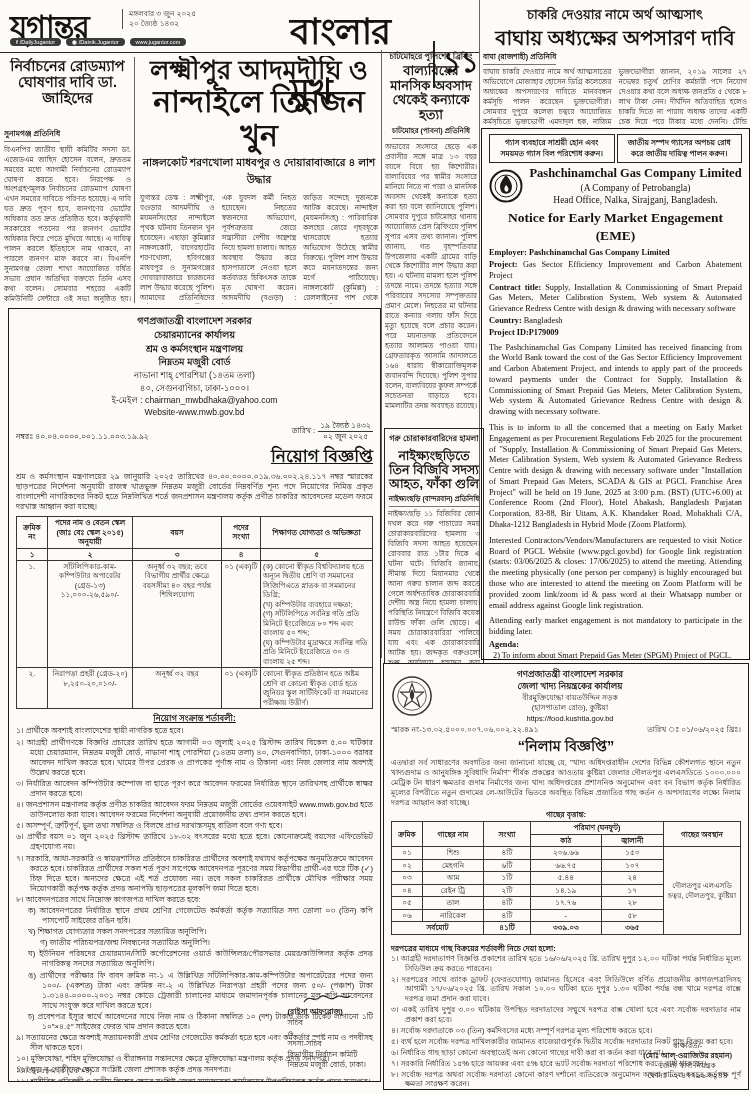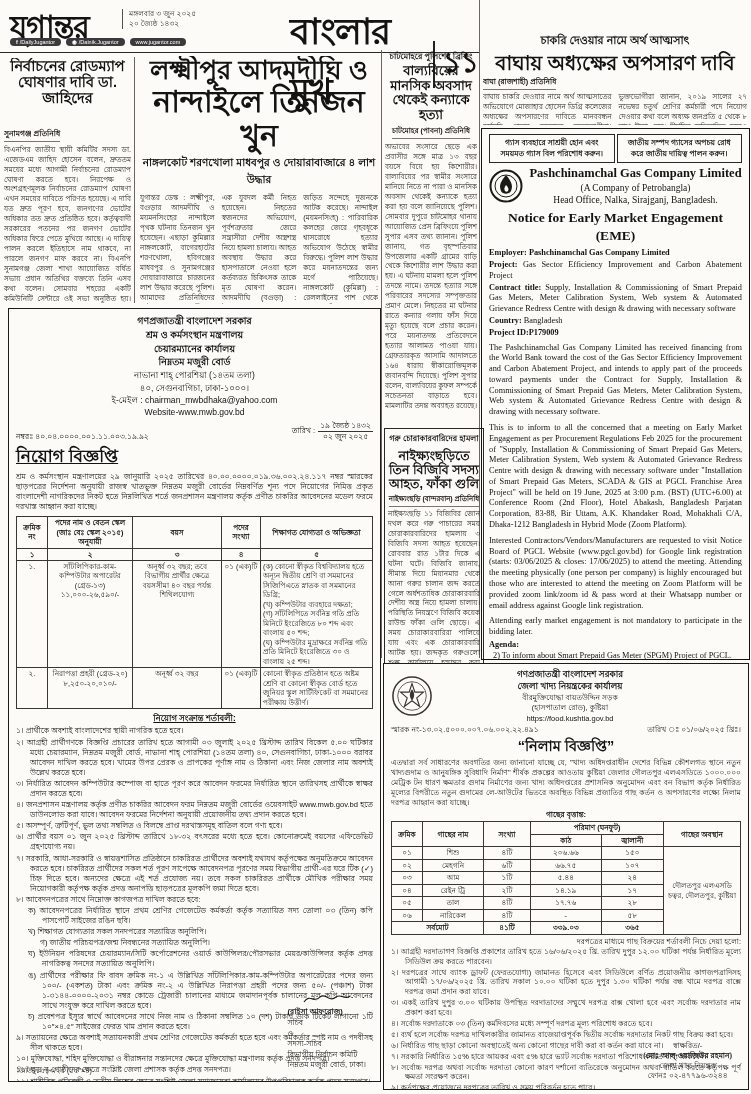--- a/index.html
+++ b/index.html
@@ -27,21 +27,21 @@
   .boxed{border:1px solid #2a2825;}
   
   #niyog{border:1.3px solid #1e1c1a;padding:5px 7px;font-size:7.6px;line-height:1.33;}
   #niyog .hdr{text-align:center;line-height:1.45;}
   #niyog .hdr .b{font-weight:700;font-size:9.5px;}
   #niyog .hdr .n{font-size:8.6px;}
   #niyog .memo-row{display:flex;justify-content:space-between;align-items:flex-end;margin-top:2px;font-size:7.6px;}
   .frac{display:inline-block;text-align:center;vertical-align:middle;}
   .frac .top{display:block;border-bottom:1px solid #333;padding:0 2px;}
   .frac .bot{display:block;padding:0 2px;}
-  #niyog .title{font-weight:900;font-size:17px;text-align:left;text-decoration:underline;margin:4px 0 3px;}
+  #niyog .title{font-weight:900;font-size:17px;text-align:right;text-decoration:underline;margin:4px 0 3px;}
   #niyog .intro{text-align:justify;}
   table.grid{border-collapse:collapse;width:100%;margin-top:4px;}
   table.grid th,table.grid td{border:1px solid #3a3733;padding:1px 2px;font-size:7.3px;line-height:1.3;vertical-align:top;}
   table.grid th{font-weight:700;text-align:center;vertical-align:middle;}
   .tc{text-align:center;} .preline{white-space:pre-line;text-align:left;}
   #niyog .terms-h{font-weight:700;text-decoration:underline;text-align:center;margin:4px 0 2px;font-size:8.4px;}
   .cond{padding-left:14px;text-indent:-14px;text-align:justify;margin-bottom:1px;}
   .sig{ text-align:left;line-height:1.4;}
   .presscode{font-size:7px;color:#2a2825;}
   
@@ -125,21 +125,21 @@
   </div>
 
   <div class="abs boxed" style="left:384px;top:428px;width:92px;height:228px;padding:3px;overflow:hidden;">
     <div class="kicker" style="font-size:8px;">গরু চোরাকারবারিদের হামলা</div>
     <div class="headline" style="font-size:12.5px;margin-top:4px;">নাইক্ষ্যংছড়িতে তিন বিজিবি সদস্য আহত, ফাঁকা গুলি</div>
     <div style="text-align:center;margin:2px 0;font-size:7px;"><span class="byline">নাইক্ষ্যংছড়ি (বান্দরবান) প্রতিনিধি</span></div>
     <div class="body-sm">নাইক্ষ্যংছড়ি ১১ বিজিবির জোন দখল করে গরু পাচারের সময় চোরাকারবারিদের হামলায় ৩ বিজিবি সদস্য আহত হয়েছেন। রোববার রাত ১টার দিকে এ ঘটনা ঘটে। বিজিবি জানায়, সীমান্ত দিয়ে মিয়ানমার থেকে আনা গরুর চালান জব্দ করতে গেলে অর্ধশতাধিক চোরাকারবারি দেশীয় অস্ত্র নিয়ে হামলা চালায়। পরিস্থিতি নিয়ন্ত্রণে বিজিবি কয়েক রাউন্ড ফাঁকা গুলি ছোড়ে। এ সময় চোরাকারবারিরা পালিয়ে যায় এবং এক চোরাকারবারি আটক হয়। জব্দকৃত গরুগুলো শুল্ক কার্যালয়ে হস্তান্তর করা হয়েছে। আহতদের চিকিৎসার জন্য হাসপাতালে পাঠানো হয়েছে।</div>
   </div>
 
   <div class="abs" style="left:483px;top:5px;width:264px;height:120px;overflow:hidden;">
-    <div class="kicker" style="font-size:11px;margin-top:27px;">চাকরি দেওয়ার নামে অর্থ আত্মসাৎ</div>
+    <div class="kicker" style="font-size:13px;">চাকরি দেওয়ার নামে অর্থ আত্মসাৎ</div>
     <div class="headline" style="font-size:20px;margin:1px 0 2px;">বাঘায় অধ্যক্ষের অপসারণ দাবি</div>
     <div style="font-size:7.4px;margin-bottom:2px;"><span class="byline">বাঘা (রাজশাহী) প্রতিনিধি</span></div>
     <div class="body-sm cols2" style="height:72px;">বাঘায় চাকরি দেওয়ার নামে অর্থ আত্মসাতের অভিযোগে মোজাহার হোসেন ডিগ্রি কলেজের অধ্যক্ষের অপসারণের দাবিতে মানববন্ধন কর্মসূচি পালন করেছেন ভুক্তভোগীরা। সোমবার দুপুরে কলেজ চত্বরে আয়োজিত কর্মসূচিতে ভুক্তভোগী এমদাদুল হক, নাজিম উদ্দিন, আবদুর রহমানসহ স্থানীয়রা অংশ নেন। ভুক্তভোগীরা জানান, ২০১৯ সালের ২৭ নভেম্বর চতুর্থ শ্রেণির কর্মচারী পদে নিয়োগ দেওয়ার কথা বলে অধ্যক্ষ জনপ্রতি ৫ থেকে ৮ লাখ টাকা নেন। দীর্ঘদিন অতিবাহিত হলেও চাকরি দিতে না পারায় অধ্যক্ষ তাদের একটি চেক দিয়ে পরে টাকার মধ্যে দেননি। টেন্ডি ভুক্তভোগীদের বিরুদ্ধে মামলা করার হুমকি দেওয়া হচ্ছে বলে অভিযোগ করেন তারা। অভিযুক্ত অধ্যক্ষ মোজাহার হক বলেন, আমার বিরুদ্ধে আনা অভিযোগ সত্য নয়, ঘটনাটি সম্পূর্ণ মিথ্যা ও উদ্দেশ্যপ্রণোদিত। তারা গভীর ষড়যন্ত্রে লিপ্ত বলে দাবি করেন তিনি।</div>
   </div>
 
   <div id="eme" class="abs" style="left:481px;top:128px;width:253px;height:520px;overflow:hidden;">
     <div class="slogans">
       <div class="slogan">গ্যাস ব্যবহারে সাশ্রয়ী হোন এবং সময়মত গ্যাস বিল পরিশোধ করুন।</div>
       <div class="slogan">জাতীয় সম্পদ গ্যাসের অপচয় রোধ করে জাতীয় দায়িত্ব পালন করুন।</div>
     </div>
@@ -167,22 +167,22 @@
     <p>Interested Contractors/Vendors/Manufacturers are requested to visit Notice Board of PGCL Website (www.pgcl.gov.bd) for Google link registration (starts: 03/06/2025 &amp; closes: 17/06/2025) to attend the meeting. Attending the meeting physically (one person per company) is highly encouraged but those who are interested to attend the meeting on Zoom Platform will be provided zoom link/zoom id &amp; pass word at their Whatsapp number or email address against Google link registration.</p>
     <p style="margin-bottom:2px;">Attending early market engagement is not mandatory to participate in the bidding later.</p>
     <div class="agenda-h">Agenda:</div>
     <div class="ag">2)   To inform about Smart Prepaid Gas Meter (SPGM) Project of PGCL.</div>
 
   </div>
 
   <div id="niyog" class="abs" style="left:8px;top:308px;width:357px;height:762px;overflow:hidden;">
     <div class="hdr">
       <div class="b">গণপ্রজাতন্ত্রী বাংলাদেশ সরকার</div>
+      <div class="b">চেয়ারম্যানের কার্যালয়</div>
       <div class="b">শ্রম ও কর্মসংস্থান মন্ত্রণালয়</div>
-      <div class="b">চেয়ারম্যানের কার্যালয়</div>
       <div class="b">নিম্নতম মজুরী বোর্ড</div>
       <div class="n">নাভানা শাহ্‌ পোরশিয়া (১৪তম তলা)</div>
       <div class="n">৪০, সেগুনবাগিচা, ঢাকা-১০০০।</div>
       <div class="n">ই-মেইল : chairman_mwbdhaka@yahoo.com</div>
       <div class="n">Website-www.mwb.gov.bd</div>
     </div>
     <div class="memo-row">
       <span>নম্বরঃ ৪০.০৪.০০০০.০০১.১১.০০৩.১৯.৯২</span>
       <span style="display:flex;align-items:center;gap:3px;">
         <span>তারিখ :</span>
@@ -344,21 +344,21 @@
         <td class="tc">৫৮</td>
       </tr>
       <tr>
         <td class="tc" colspan="2" style="font-weight:700;">সর্বমোট</td>
         <td class="tc" style="font-weight:700;">৪১টি</td>
         <td class="tc" style="font-weight:700;">৩৩৯.০৩</td>
         <td class="tc" style="font-weight:700;">৩৬৫</td>
       </tr>
     </tbody>
       </table>
-    <div style="font-weight:400;margin-top:2px;text-align:right;">দরপত্রের মাধ্যমে গাছ বিক্রয়ের শর্তাবলী নিচে দেয়া হলো:</div>
+    <div style="font-weight:700;margin-top:9px;">দরপত্রের মাধ্যমে গাছ বিক্রয়ের শর্তাবলী নিচে দেয়া হলো:</div>
     <div class="cond">১। আগ্রহী দরদাতাগণ বিজ্ঞপ্তি প্রকাশের তারিখ হতে ১৬/০৬/২০২৫ খ্রি. তারিখ দুপুর ১২.০০ ঘটিকা পর্যন্ত নির্ধারিত মূল্যে সিডিউল ক্রয় করতে পারবেন।</div>
     <div class="cond">২। দরপত্রের সাথে ব্যাংক ড্রাফট (ফেরতযোগ্য) জামানত হিসেবে এবং সিডিউলে বর্ণিত প্রয়োজনীয় কাগজপত্রাদিসহ আগামী ১৭/০৬/২০২৫ খ্রি. তারিখ সকাল ১০.০০ ঘটিকা হতে দুপুর ১.৩০ ঘটিকা পর্যন্ত বন্ধ খামে দরপত্র বাক্সে দরপত্র জমা প্রদান করা যাবে।</div>
     <div class="cond">৩। একই তারিখ দুপুর ৩.০০ ঘটিকায় উপস্থিত দরদাতাদের সম্মুখে দরপত্র বাক্স খোলা হবে এবং সর্বোচ্চ দরদাতার নাম প্রকাশ করা হবে।</div>
     <div class="cond">৪। সর্বোচ্চ দরদাতাকে ০৩ (তিন) কর্মদিবসের মধ্যে সম্পূর্ণ দরপত্র মূল্য পরিশোধ করতে হবে।</div>
     <div class="cond">৫। ব্যর্থ হলে সর্বোচ্চ দরপত্র দাখিলকারীর জামানত বাজেয়াপ্তপূর্বক দ্বিতীয় সর্বোচ্চ দরদাতার নিকট গাছ বিক্রয় করা হবে।</div>
     <div class="cond">৬। নির্ধারিত গাছ ছাড়া কোনো অবস্থাতেই অন্য কোনো গাছের দাবী করা বা কর্তন করা যাবে না।</div>
     <div class="cond">৭। সরকারি নির্ধারিত ১৫% হারে আয়কর এবং ৫% হারে ভ্যাট সর্বোচ্চ দরদাতা পরিশোধ করতে বাধ্য থাকবেন।</div>
     <div class="cond">৮। সর্বোচ্চ দরপত্র অথবা সর্বোচ্চ দরদাতা কোনো কারণ দর্শানো ব্যতিরেকে অনুমোদন অথবা বাতিল করতে কর্তৃপক্ষ পূর্ণ ক্ষমতা সংরক্ষণ করেন।</div>
     <div class="cond" style="width:62%;margin-bottom:0;">৯। কর্তৃপক্ষের প্রয়োজনে দরপত্রের তারিখ ও সময় পরিবর্তন হতে পারে।</div>
     <div class="abs sig" style="right:16px;bottom:8px;text-align:center;">

